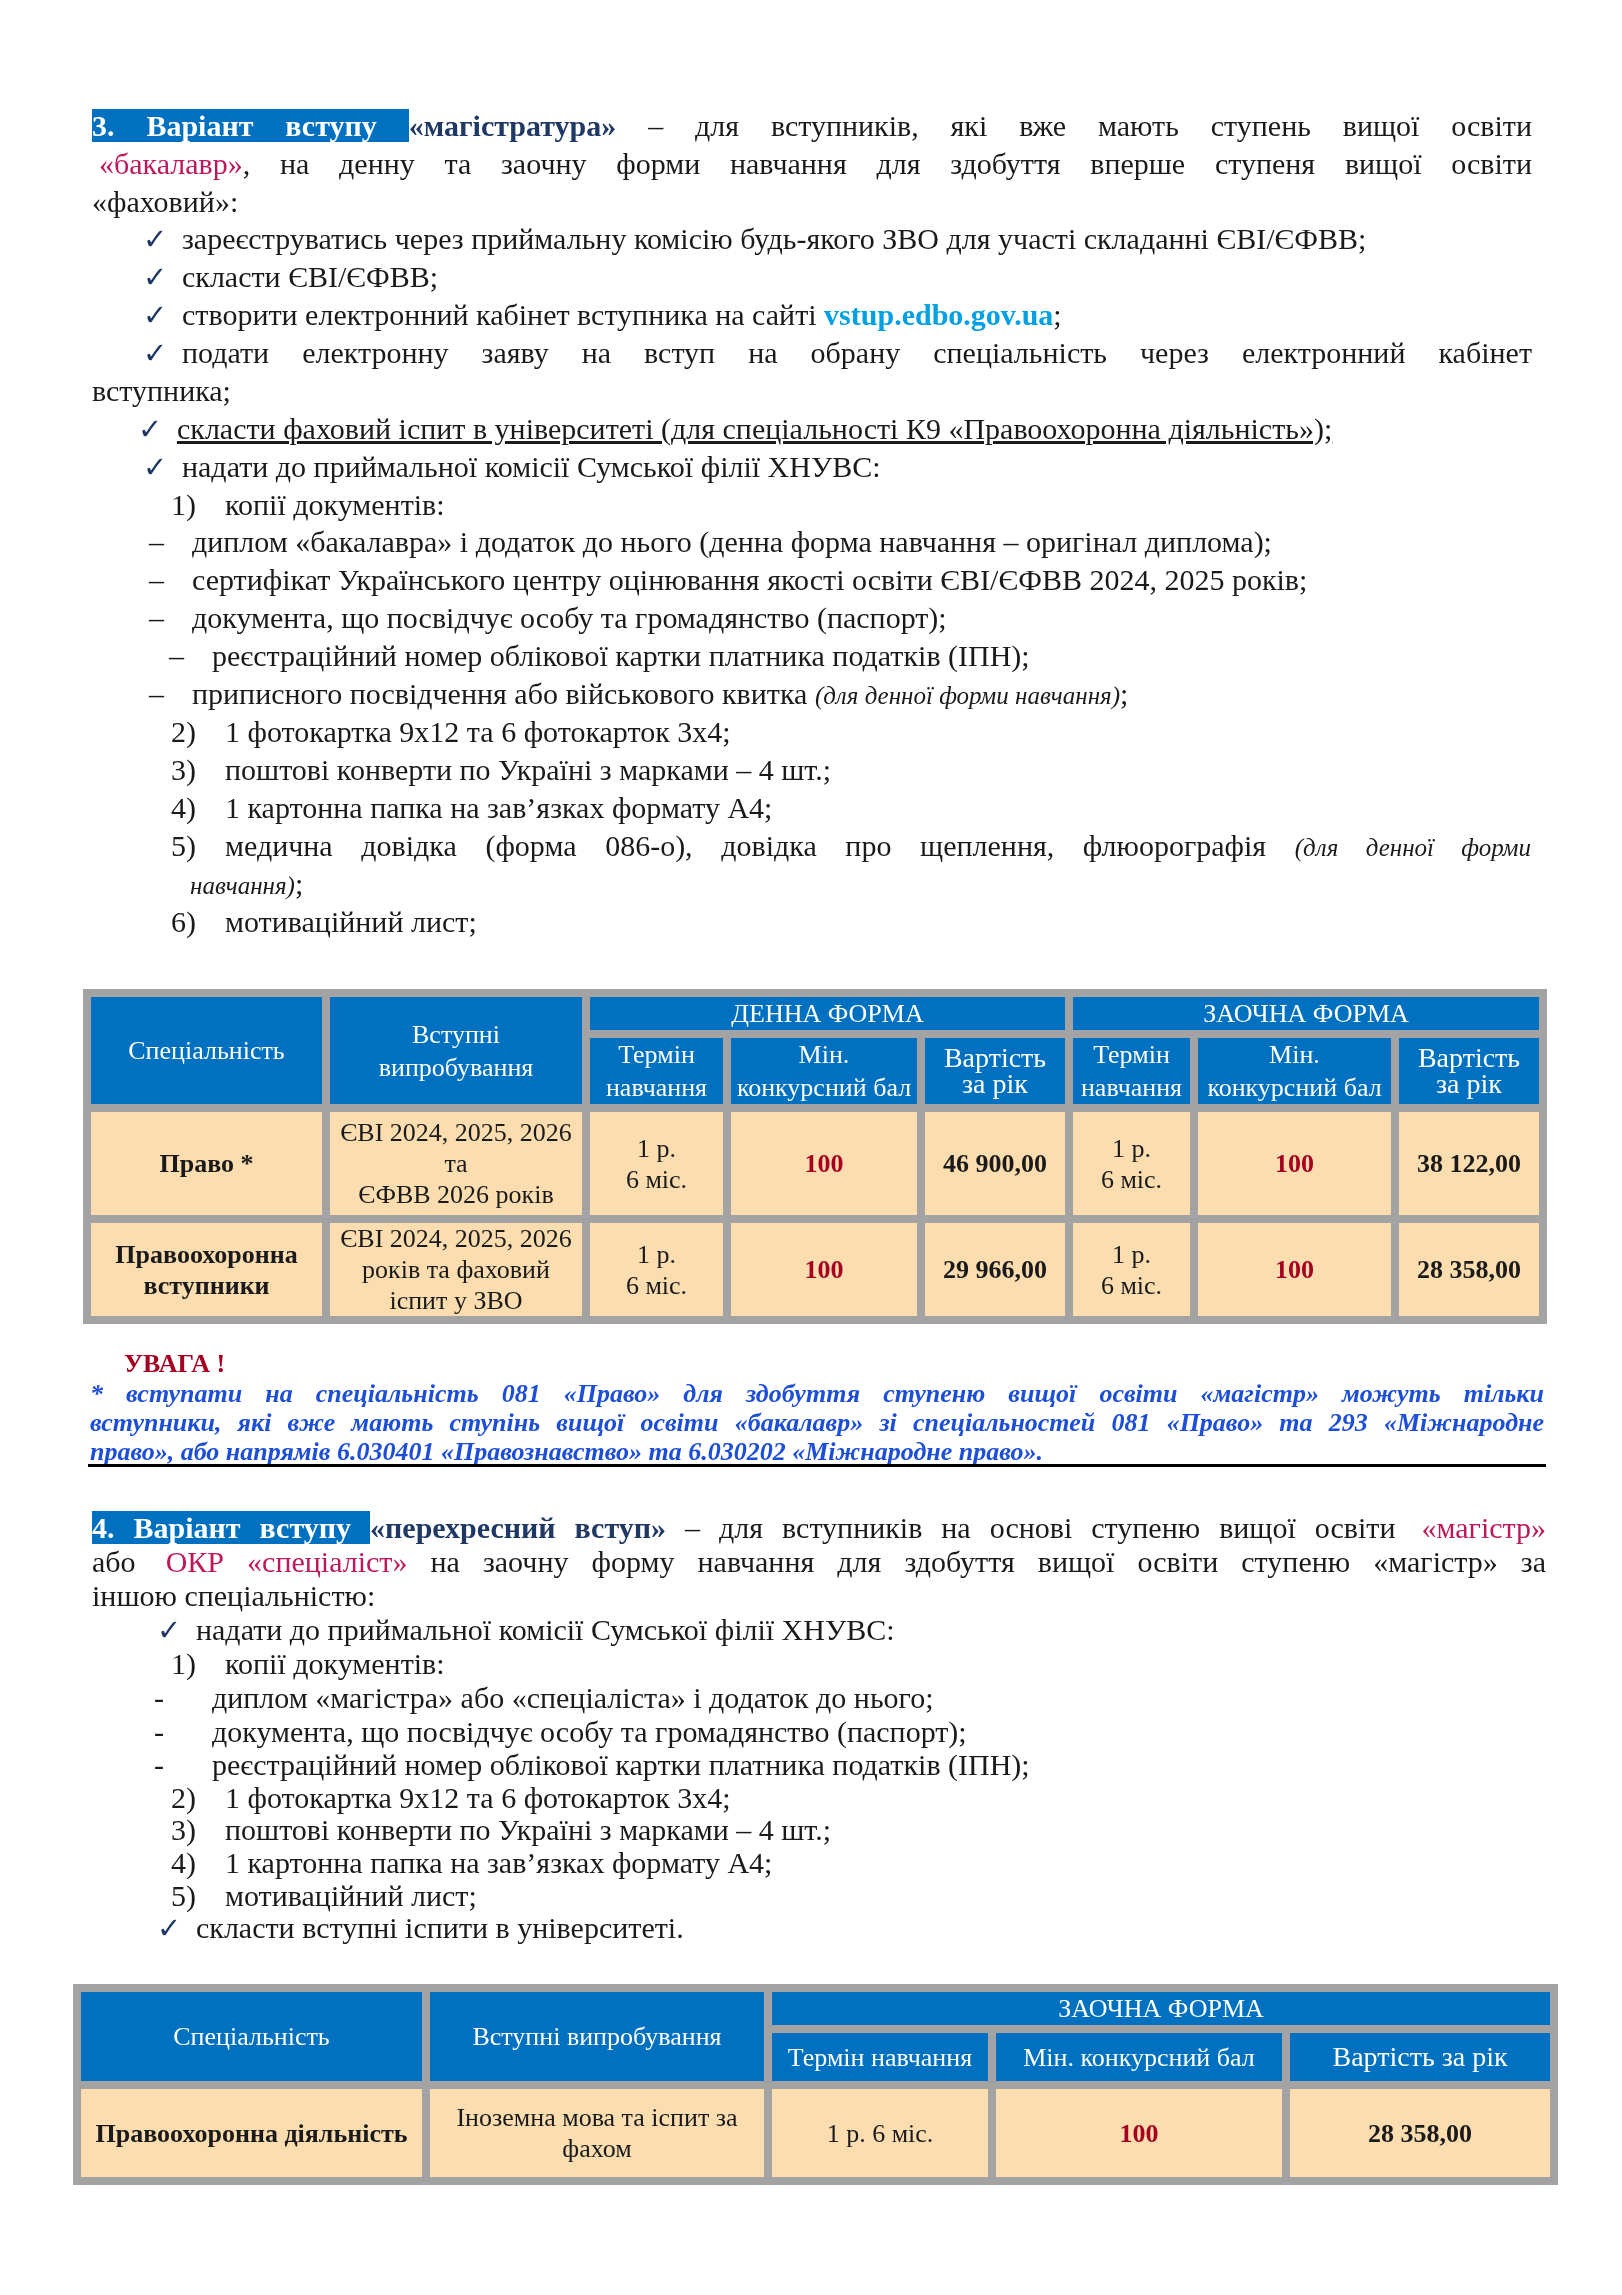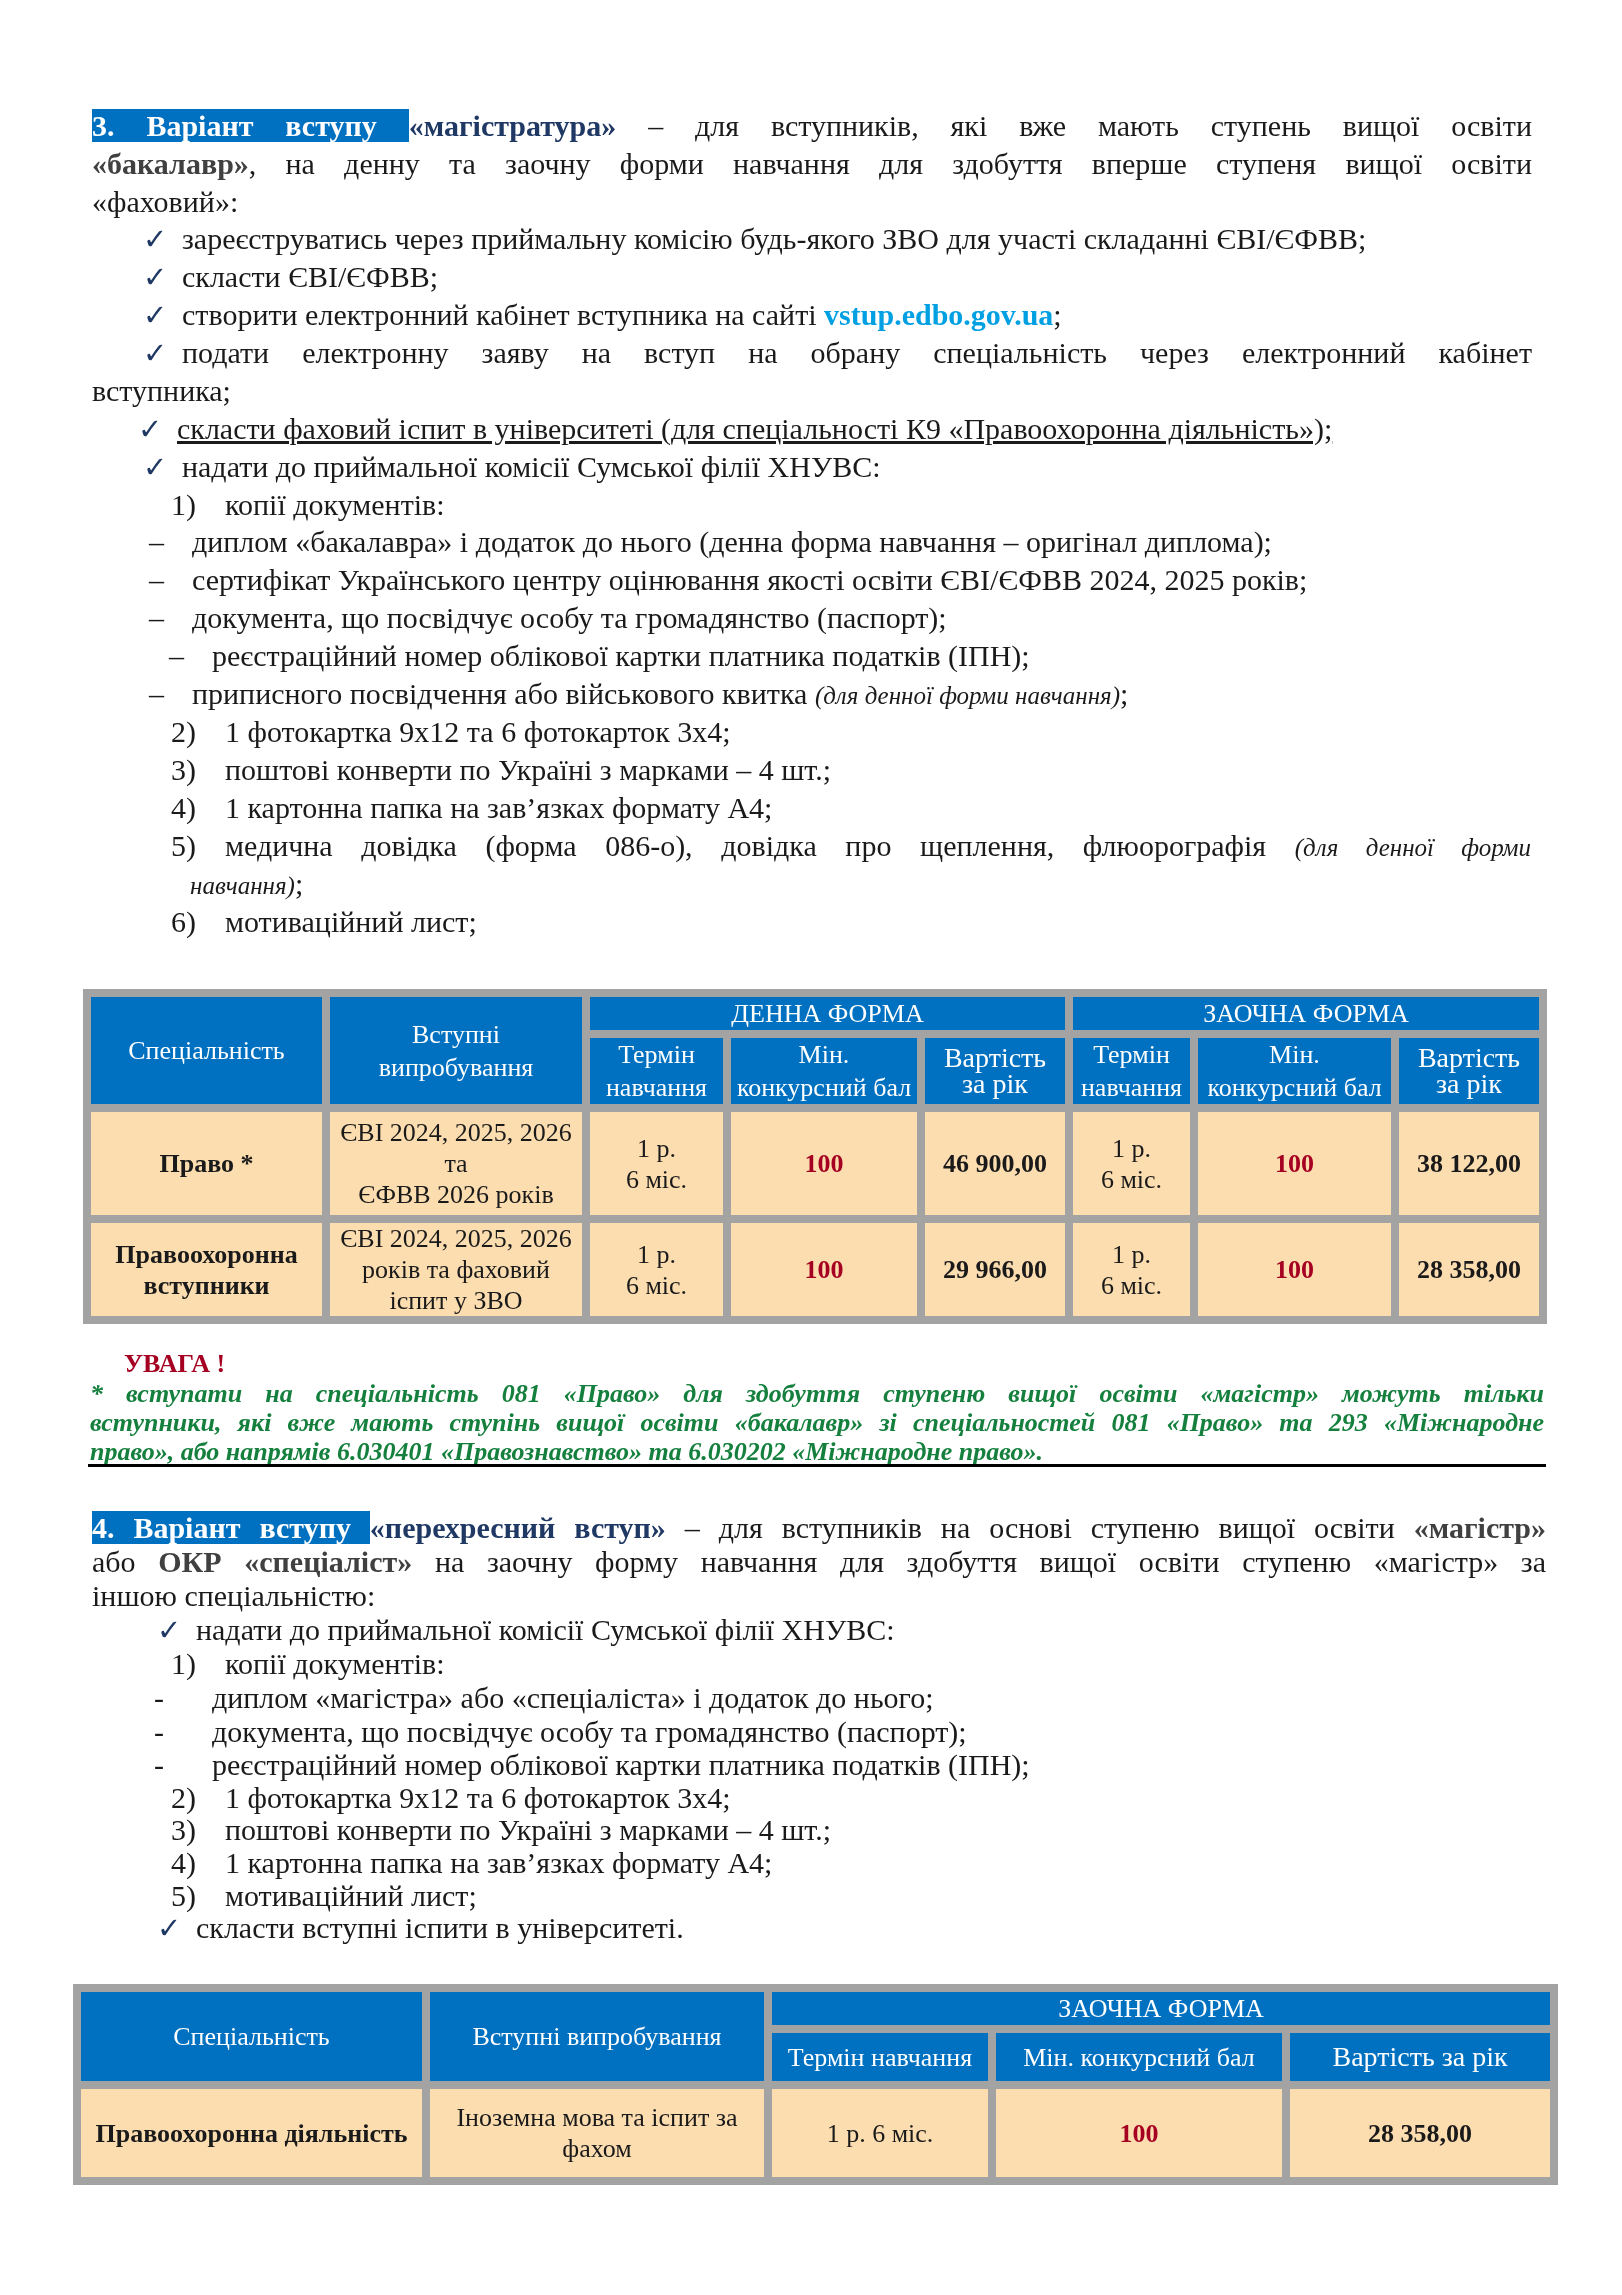--- a/index.html
+++ b/index.html
@@ -3,40 +3,40 @@
 <meta charset="utf-8">
 <style>
   html, body { margin: 0; padding: 0; background: #ffffff; }
   body { width: 1622px; height: 2295px; position: relative; overflow: hidden;
          font-family: "Liberation Serif", "DejaVu Serif", serif; color: #1a1a1a; }
   .abs { position: absolute; }
   .p { font-size: 30px; line-height: 38px; }
   .just { text-align: justify; text-align-last: justify; }
   .hl { background: #0070C0; color: #ffffff; font-weight: bold; }
   .navy-b { color: #1F3864; font-weight: bold; }
-  .red-b { color: #404040; font-weight: bold; }
+  .red-b { color: #be185d; font-weight: normal; margin-left: 7px; }
   .link { color: #00A0E3; font-weight: bold; }
   .check { color: #1F3864; display: inline-block; width: 39px; font-size: 29px; }
   .row { white-space: nowrap; }
   .num { display: inline-block; width: 54px; }
   .dash { display: inline-block; width: 43px; }
   .it-small { font-style: italic; font-size: 25px; }
   
   table.t { position: absolute; border-collapse: collapse; table-layout: fixed; }
   table.t td, table.t th { border: 8px solid #a3a3a3; text-align: center; vertical-align: middle; padding: 0 3.9px; }
   table.t { border: 3.9px solid #000; }
   table.t th { background: #0070C0; color: #ffffff; font-weight: normal; font-size: 26px; line-height: 33px; }
   table.t th.small { font-size: 28px; line-height: 26px; }
   table.t td { background: #FCDDB0; font-size: 26px; line-height: 31px; }
   table.t tr.hdr-last th { border-bottom: 5.2px solid #000; }
   table.t tr.row-sep td { border-bottom: 5.2px solid #000; }
   .bold { font-weight: bold; }
   .score { color: #A50021; font-weight: bold; }
   .note-title { color: #A50021; font-weight: bold; font-size: 26px; }
-  .note { color: #15803d; font-weight: bold; font-style: italic; font-size: 26px; line-height: 29px; }
+  .note { color: #1d4ed8; font-weight: bold; font-style: italic; font-size: 26px; line-height: 29px; }
 </style>
 </head>
 <body>
 
 <div class="abs p just" style="left:92px; top:107px; width:1440px;">
   <span class="hl">3. Варіант вступу </span><span class="navy-b">«магістратура»</span><span> – для вступників, які вже мають ступень вищої освіти</span>
 </div>
 <div class="abs p just" style="left:92px; top:145px; width:1440px;">
   <span class="red-b">«бакалавр»</span><span>, на денну та заочну форми навчання для здобуття вперше ступеня вищої освіти</span>
 </div>

